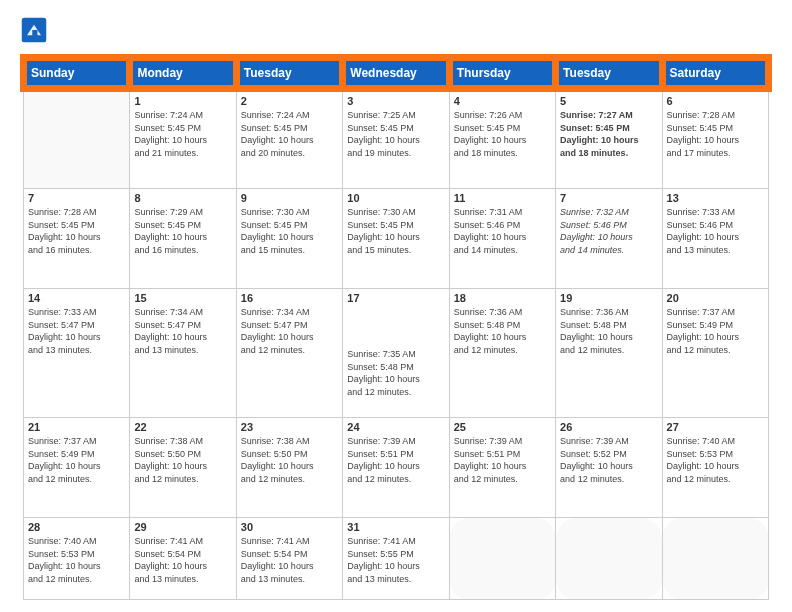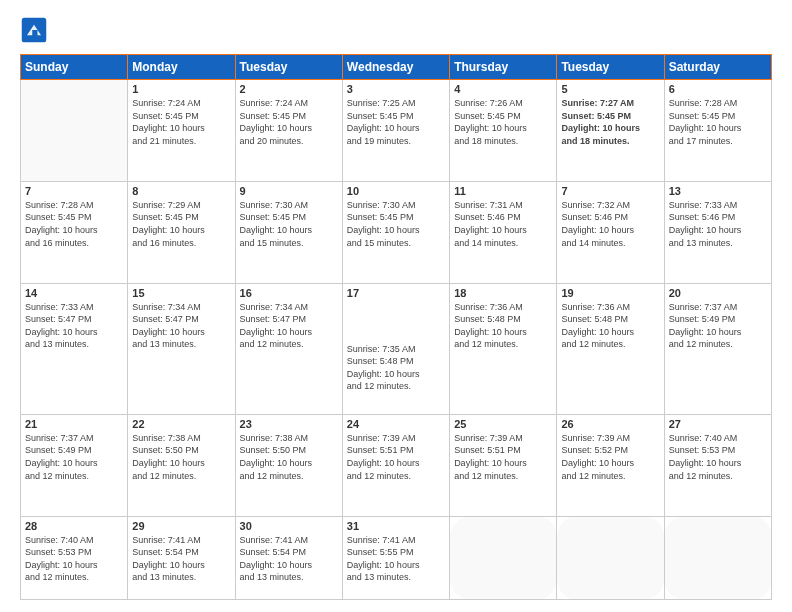--- a/index.html
+++ b/index.html
@@ -59,21 +59,21 @@
       width: 100%;
       table-layout: fixed;
     }
     .calendar th {
       background-color: #1565c0;
       color: #fff;
       font-size: 12px;
       font-weight: bold;
       padding: 5px 4px;
       text-align: left;
-      border: 1px solid #f97316;
+      border: 7px solid #f97316;
     }
     .calendar td {
       border: 1px solid #ccc;
       vertical-align: top;
       padding: 3px 4px;
       font-size: 9.5px;
       color: #333;
       background: #fff;
       height: 88px;
     }
@@ -208,21 +208,21 @@
           </td>
           <td>
             <span class="day-num">11</span>
             <div class="day-info" style="white-space: pre-line;">Sunrise: 7:31 AM
 Sunset: 5:46 PM
 Daylight: 10 hours
 and 14 minutes.</div>
           </td>
           <td>
             <span class="day-num">7</span>
-            <div class="day-info" style="white-space: pre-line;">Sunrise: 7:32 AM
+            <div class="day-info" style="white-space: pre-line; font-style: italic;">Sunrise: 7:32 AM
 Sunset: 5:46 PM
 Daylight: 10 hours
 and 14 minutes.</div>
           </td>
           <td>
             <span class="day-num">13</span>
             <div class="day-info" style="white-space: pre-line;">Sunrise: 7:33 AM
 Sunset: 5:46 PM
 Daylight: 10 hours
 and 13 minutes.</div>

